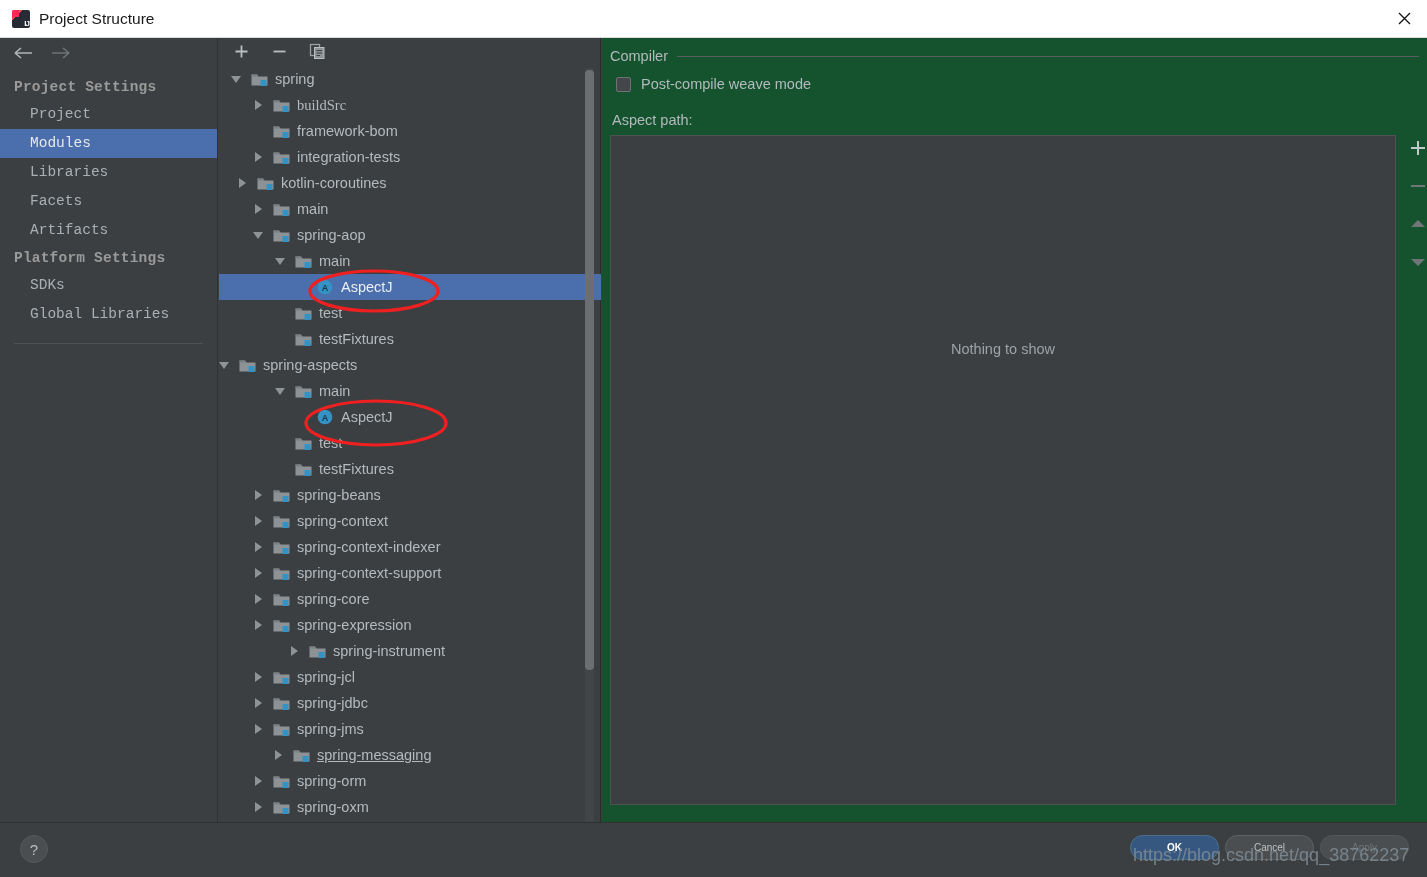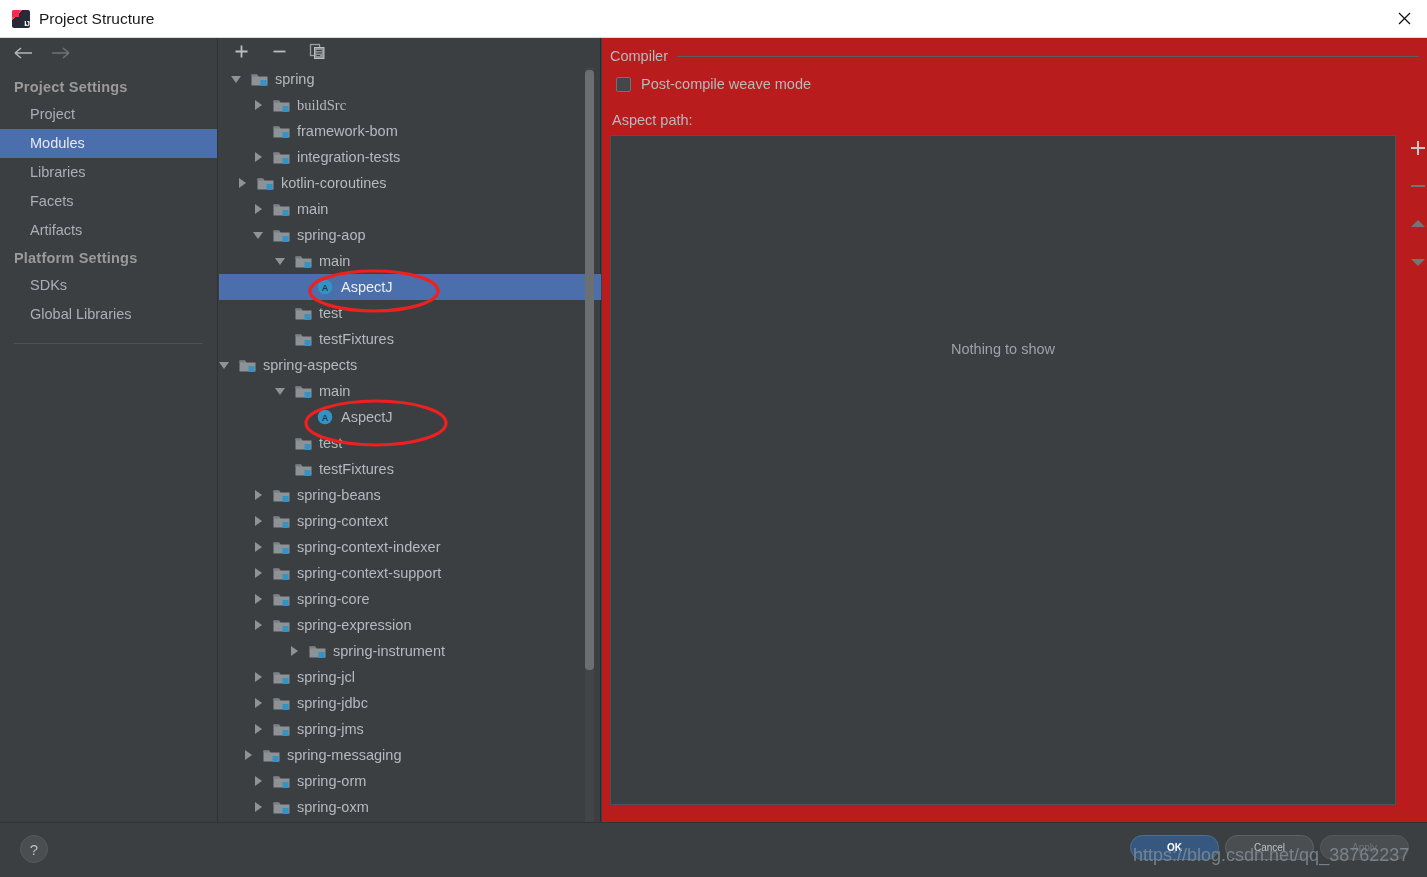--- a/index.html
+++ b/index.html
@@ -67,21 +67,21 @@
     position: absolute; left: 0; top: 0;
     width: 218px; height: 784px;
     background: #3C3F41;
     border-right: 1px solid #323232;
   }
   .sidebar-nav {
     height: 30px; display: flex; align-items: center;
     padding-left: 12px; gap: 16px;
   }
   .nav-arrow { cursor: pointer; display:block; }
-  .sidebar-list { margin-top: 6px; }
+  .sidebar-list { margin-top: 6px; font-family: Liberation Mono, monospace; }
   .group-title {
     font-size: 14.5px; font-weight: bold;
     color: #9A9A9A;
     padding: 5px 0 5px 14px;
     letter-spacing: .2px;
   }
   .nav-item {
     font-size: 14.5px; color: #A9B0B5;
     padding: 4px 0 5px 30px;
     line-height: 20px;
@@ -149,21 +149,21 @@
   .tree-scrollbar-track {
     position: absolute; right: 6px; top: 30px;
     width: 9px; height: 754px;
     background: #414548;
   }
 
   
   .content {
     position: absolute; left: 602px; top: 0;
     width: 825px; height: 784px;
-    background: #b91c1c;
+    background: #14532d;
     padding: 10px 8px 0 8px;
   }
   .sec-head {
     display: flex; align-items: center; gap: 9px;
     padding-left: 0px; margin-bottom: 12px;
   }
   .sec-head span { font-size: 14.5px; color: #B4BABE; white-space: nowrap; }
   .sec-head .rule { flex: 1 1 auto; height: 1px; background: #5A5E60; }
   .cb-row {
     display: flex; align-items: center; gap: 10px;
@@ -593,21 +593,21 @@
               <div class="twisty collapsed"></div>
               <span style="display: flex;">
                 <svg class="ficon" viewBox="0 0 17 15">
                   <path d="M0.5,2.5 L6,2.5 L7.5,4.5 L16.5,4.5 L16.5,13.5 L0.5,13.5 Z" fill="#8D9296"></path>
                   <path d="M0.5,2.5 L6,2.5 L7.5,4.5 L0.5,4.5 Z" fill="#7A7F83"></path>
                   <rect x="9.5" y="8" width="6" height="6" fill="#3592C4"></rect>
                 </svg>
               </span>
               <span>spring-jms</span>
             </div>
-            <div class="tree-row" style="padding-left: 24px;">
+            <div class="tree-row" style="padding-left: 54px; text-decoration: underline;">
               <div class="twisty collapsed"></div>
               <span style="display: flex;">
                 <svg class="ficon" viewBox="0 0 17 15">
                   <path d="M0.5,2.5 L6,2.5 L7.5,4.5 L16.5,4.5 L16.5,13.5 L0.5,13.5 Z" fill="#8D9296"></path>
                   <path d="M0.5,2.5 L6,2.5 L7.5,4.5 L0.5,4.5 Z" fill="#7A7F83"></path>
                   <rect x="9.5" y="8" width="6" height="6" fill="#3592C4"></rect>
                 </svg>
               </span>
               <span>spring-messaging</span>
             </div>

